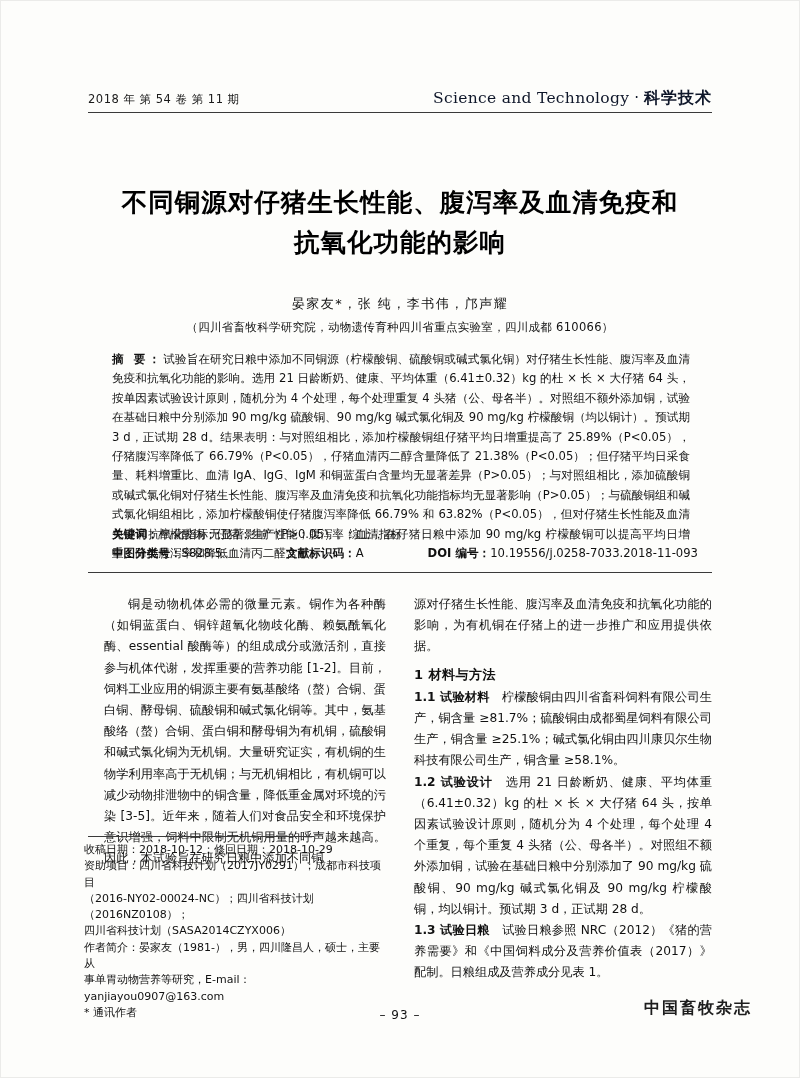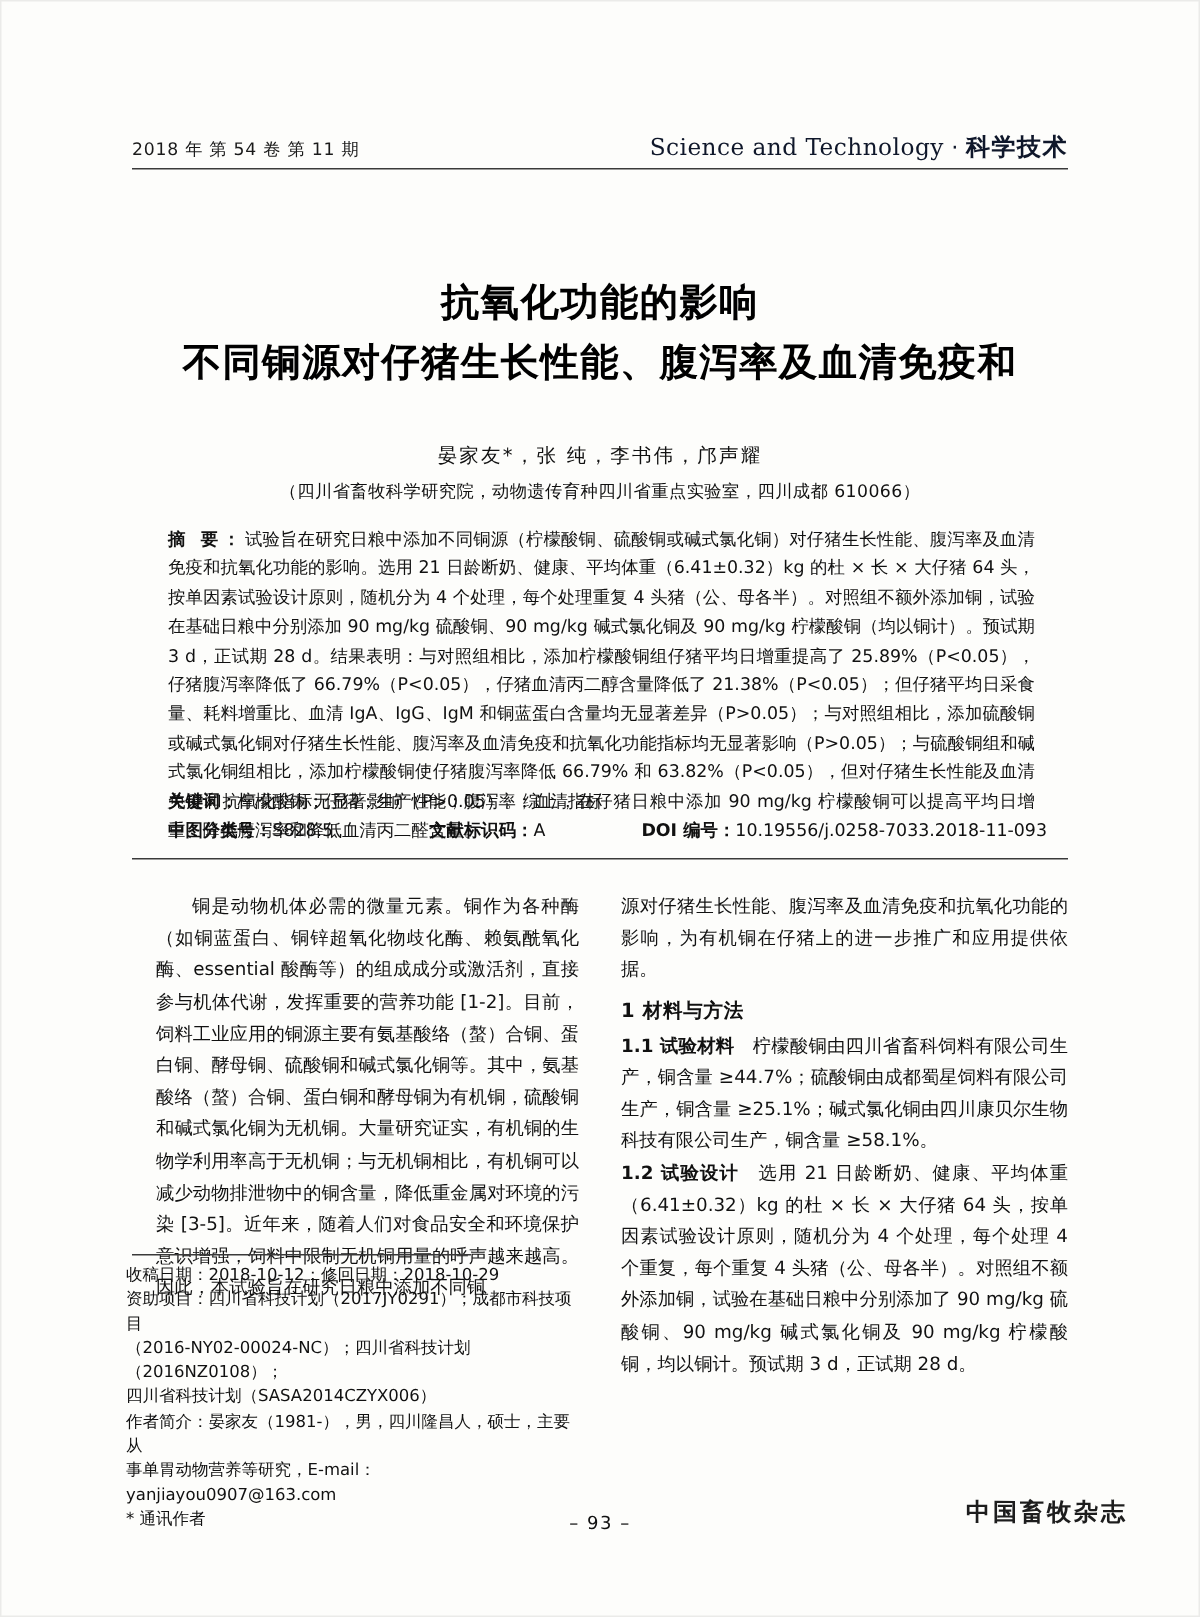--- a/index.html
+++ b/index.html
@@ -214,22 +214,22 @@
 
   <div class="hdr">
     <div class="hdr-left">2018 年  第 54 卷  第 11 期</div>
     <div class="hdr-right">
       <span class="sci">Science and Technology</span><span class="dot">·</span><span class="cn">科学技术</span>
     </div>
   </div>
   <div class="hdr-rule"></div>
 
   <div class="title">
+    <div>不同铜源对仔猪生长性能、腹泻率及血清免疫和</div>
     <div>抗氧化功能的影响</div>
-    <div>不同铜源对仔猪生长性能、腹泻率及血清免疫和</div>
   </div>
 
   <div class="authors">晏家友*，张  纯，李书伟，邝声耀</div>
   <div class="affil">（四川省畜牧科学研究院，动物遗传育种四川省重点实验室，四川成都 610066）</div>
 
   <div class="abs">
     <span class="lbl">摘  要：</span><span>试验旨在研究日粮中添加不同铜源（柠檬酸铜、硫酸铜或碱式氯化铜）对仔猪生长性能、腹泻率及血清免疫和抗氧化功能的影响。选用 21 日龄断奶、健康、平均体重（6.41±0.32）kg 的杜 × 长 × 大仔猪 64 头，按单因素试验设计原则，随机分为 4 个处理，每个处理重复 4 头猪（公、母各半）。对照组不额外添加铜，试验在基础日粮中分别添加 90 mg/kg 硫酸铜、90 mg/kg 碱式氯化铜及 90 mg/kg 柠檬酸铜（均以铜计）。预试期 3 d，正试期 28 d。结果表明：与对照组相比，添加柠檬酸铜组仔猪平均日增重提高了 25.89%（P&lt;0.05），仔猪腹泻率降低了 66.79%（P&lt;0.05），仔猪血清丙二醇含量降低了 21.38%（P&lt;0.05）；但仔猪平均日采食量、耗料增重比、血清 IgA、IgG、IgM 和铜蓝蛋白含量均无显著差异（P&gt;0.05）；与对照组相比，添加硫酸铜或碱式氯化铜对仔猪生长性能、腹泻率及血清免疫和抗氧化功能指标均无显著影响（P&gt;0.05）；与硫酸铜组和碱式氯化铜组相比，添加柠檬酸铜使仔猪腹泻率降低 66.79% 和 63.82%（P&lt;0.05），但对仔猪生长性能及血清免疫和抗氧化指标无显著影响（P&gt;0.05）。综上，在仔猪日粮中添加 90 mg/kg 柠檬酸铜可以提高平均日增重、降低腹泻率和降低血清丙二醛含量。</span>
   </div>
 
   <div class="kw">
@@ -243,22 +243,23 @@
   </div>
   <div class="abs-rule"></div>
 
   <div class="col left">
     <p class="indent">铜是动物机体必需的微量元素。铜作为各种酶（如铜蓝蛋白、铜锌超氧化物歧化酶、赖氨酰氧化酶、essential 酸酶等）的组成成分或激活剂，直接参与机体代谢，发挥重要的营养功能 [1-2]。目前，饲料工业应用的铜源主要有氨基酸络（螯）合铜、蛋白铜、酵母铜、硫酸铜和碱式氯化铜等。其中，氨基酸络（螯）合铜、蛋白铜和酵母铜为有机铜，硫酸铜和碱式氯化铜为无机铜。大量研究证实，有机铜的生物学利用率高于无机铜；与无机铜相比，有机铜可以减少动物排泄物中的铜含量，降低重金属对环境的污染 [3-5]。近年来，随着人们对食品安全和环境保护意识增强，饲料中限制无机铜用量的呼声越来越高。因此，本试验旨在研究日粮中添加不同铜</p>
   </div>
 
   <div class="col right">
     <p>源对仔猪生长性能、腹泻率及血清免疫和抗氧化功能的影响，为有机铜在仔猪上的进一步推广和应用提供依据。</p>
     <div class="sec-h">1 材料与方法</div>
-    <p><span class="sub-h">1.1 试验材料</span>　<span>柠檬酸铜由四川省畜科饲料有限公司生产，铜含量 ≥44.7%；硫酸铜由成都蜀星饲料有限公司生产，铜含量 ≥25.1%；碱式氯化铜由四川康贝尔生物科技有限公司生产，铜含量 ≥58.1%。</span></p>
+    <p><span class="sub-h">1.1 试验材料</span>　<span>柠檬酸铜由四川省畜科饲料有限公司生产，铜含量 ≥81.7%；硫酸铜由成都蜀星饲料有限公司生产，铜含量 ≥25.1%；碱式氯化铜由四川康贝尔生物科技有限公司生产，铜含量 ≥58.1%。</span></p>
     <p><span class="sub-h">1.2 试验设计</span>　<span>选用 21 日龄断奶、健康、平均体重（6.41±0.32）kg 的杜 × 长 × 大仔猪 64 头，按单因素试验设计原则，随机分为 4 个处理，每个处理 4 个重复，每个重复 4 头猪（公、母各半）。对照组不额外添加铜，试验在基础日粮中分别添加了 90 mg/kg 硫酸铜、90 mg/kg 碱式氯化铜及 90 mg/kg 柠檬酸铜，均以铜计。预试期 3 d，正试期 28 d。</span></p>
+    <p><span class="sub-h">1.3 试验日粮</span>　<span>试验日粮参照 NRC（2012）《猪的营养需要》和《中国饲料成分及营养价值表（2017）》配制。日粮组成及营养成分见表 1。</span></p>
   </div>
 
   <div class="fn-rule"></div>
   <div class="fn">
     <div>收稿日期：2018-10-12；修回日期：2018-10-29</div>
     <div><span>资助项目：</span><span>四川省科技计划（2017JY0291）；成都市科技项目</span></div>
     <div>（2016-NY02-00024-NC）；四川省科技计划（2016NZ0108）；</div>
     <div>四川省科技计划（SASA2014CZYX006）</div>
     <div><span>作者简介：</span><span>晏家友（1981-），男，四川隆昌人，硕士，主要从</span></div>
     <div>事单胃动物营养等研究，E-mail：yanjiayou0907@163.com</div>

